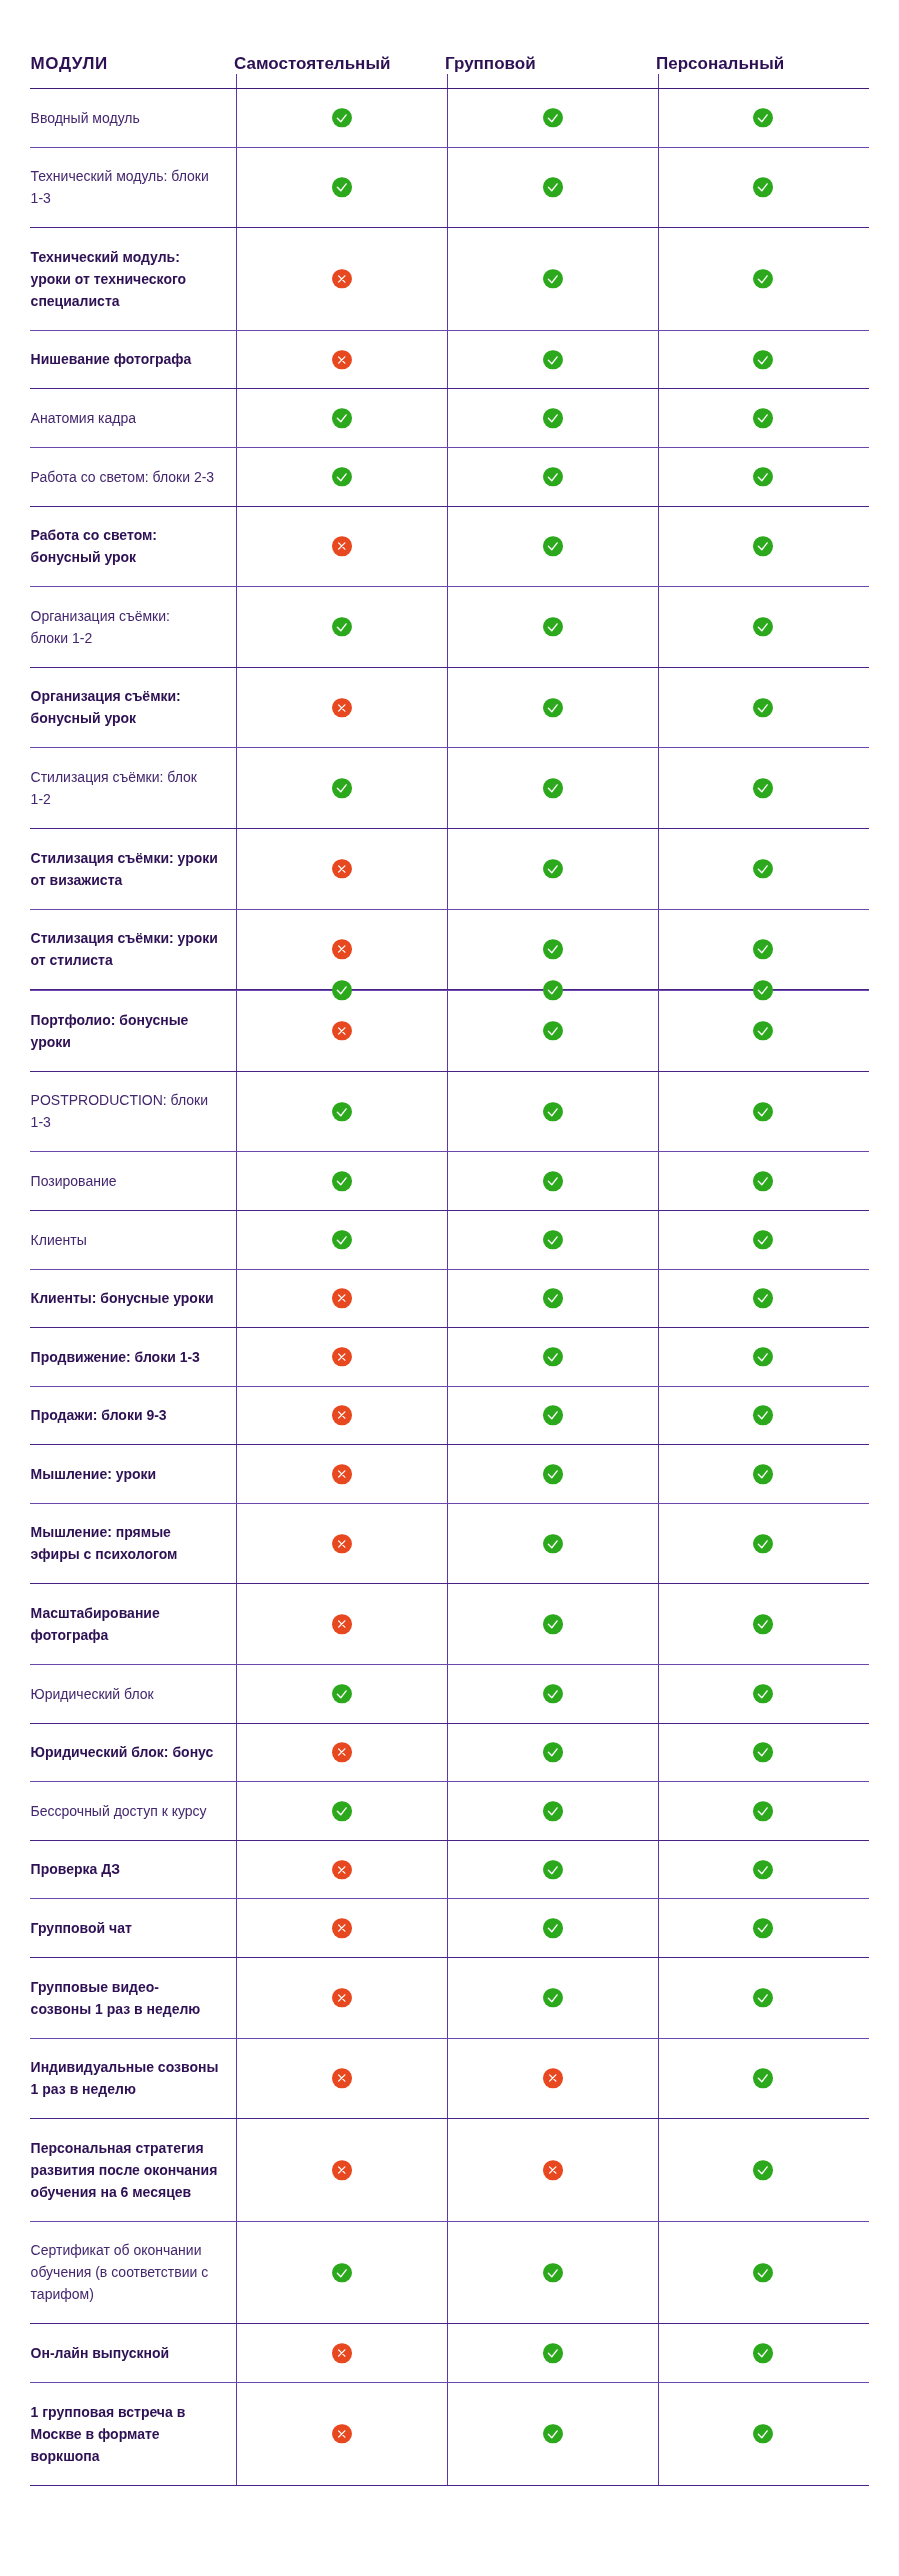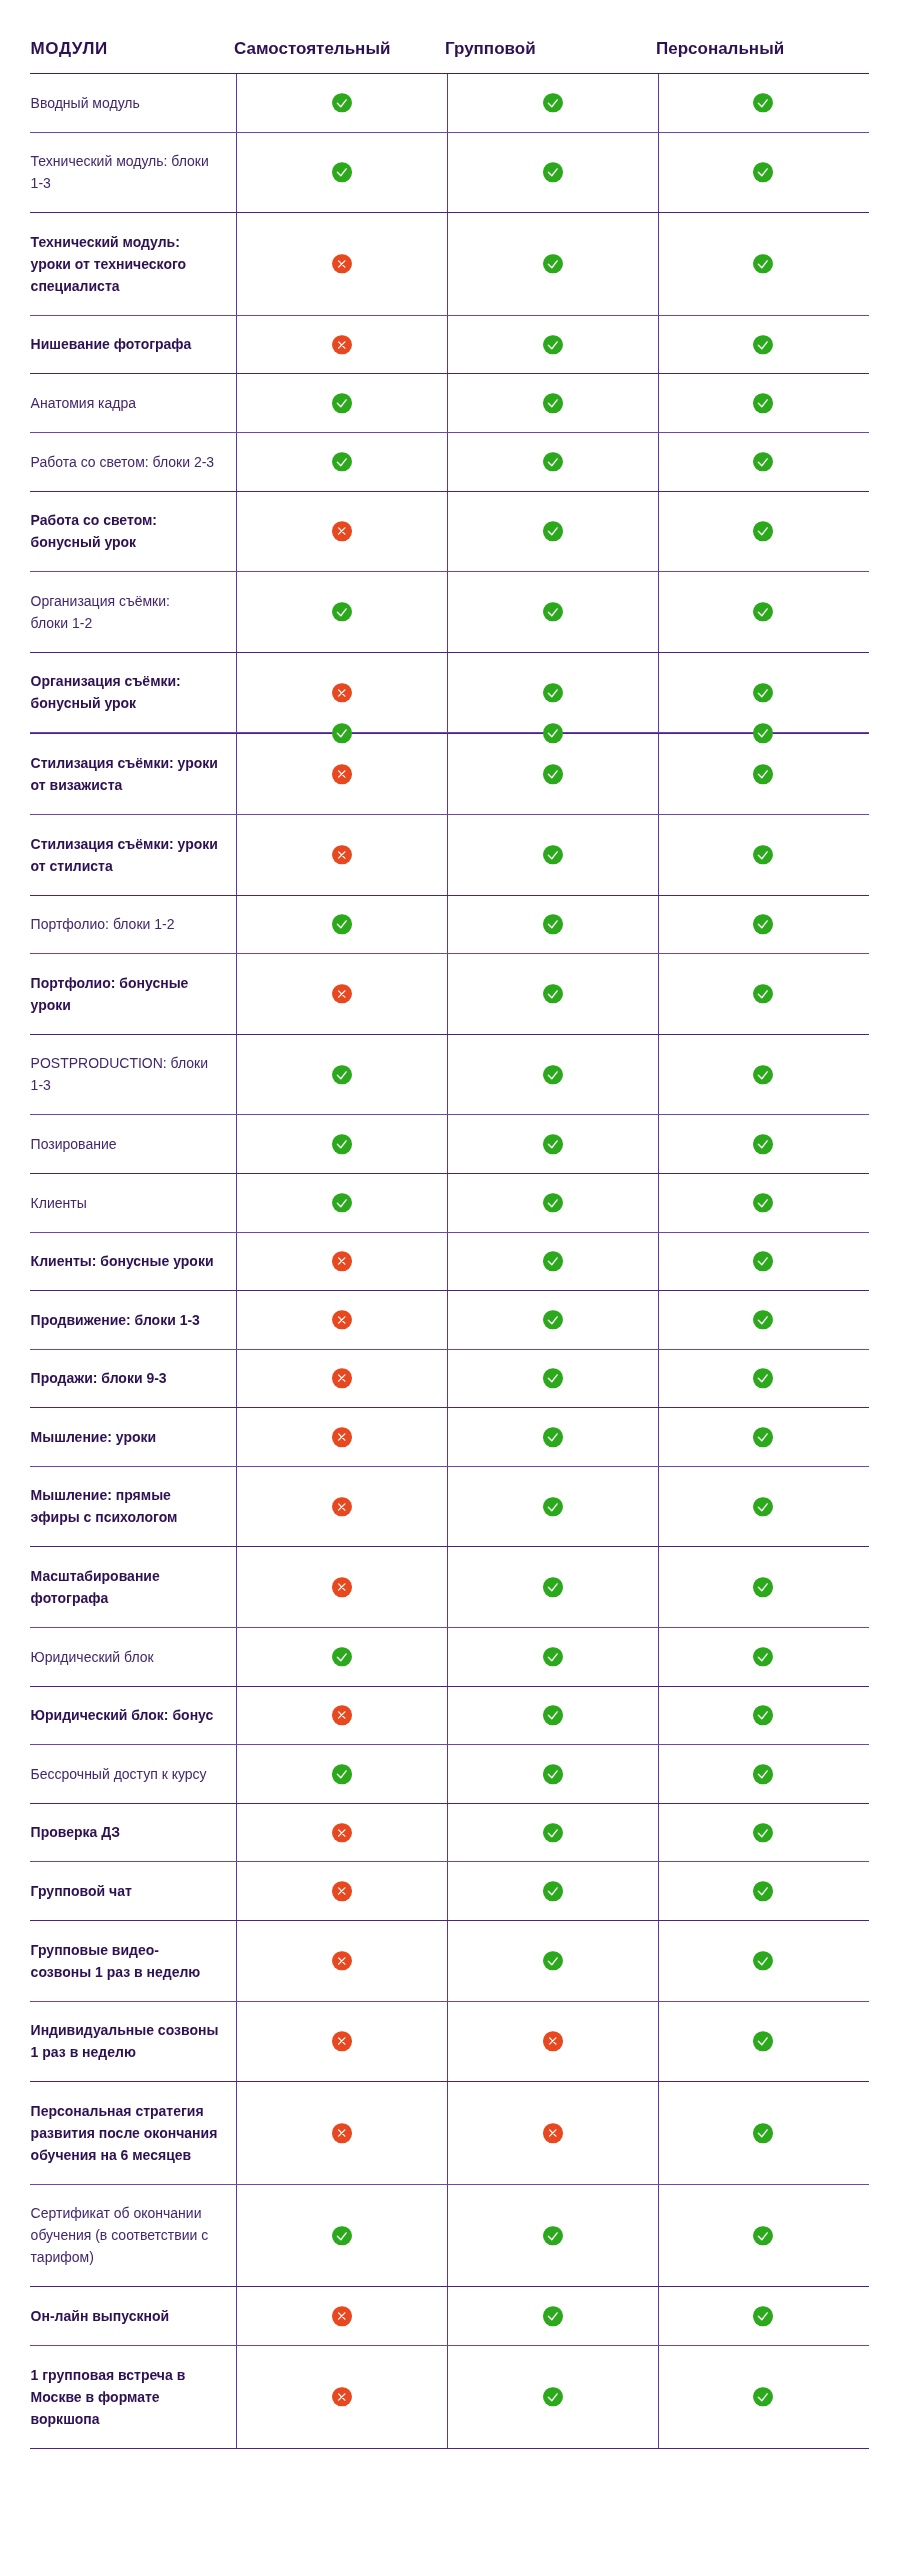--- a/index.html
+++ b/index.html
@@ -15,21 +15,21 @@
   }
   .table{
     position:relative;margin-left:30px;width:839px;
   }
   .vline{
     position:absolute;top:74px;bottom:0;width:1.3px;
     background:var(--grid_line_vertical);z-index:0;
   }
   .vline.v0{left:206px}.vline.v1{left:417px}.vline.v2{left:628px}
   .header-row{
-    position:relative;height:74px;box-sizing:border-box;
+    position:relative;height:89px;box-sizing:border-box;
     border-bottom:1.9px solid var(--grid_line_header);
   }
   .modules-header{
     position:absolute;left:0.6px;bottom:14px;
     font-size:17px;font-weight:bold;color:var(--header_text);letter-spacing:0.6px;
   }
   .plan-header{
     position:absolute;bottom:14px;width:214px;text-align:left;
     font-size:17px;font-weight:bold;color:var(--header_text);
   }
@@ -232,20 +232,22 @@
             <polyline points="8.5,16 14,21.5 22.5,10.5" fill="none" stroke="#ffffff" stroke-width="2.1" stroke-linecap="round" stroke-linejoin="round"></polyline>
           </svg>
         </span>
         <span class="mark m2 ok">
           <svg viewBox="0 0 31 31">
             <polyline points="8.5,16 14,21.5 22.5,10.5" fill="none" stroke="#ffffff" stroke-width="2.1" stroke-linecap="round" stroke-linejoin="round"></polyline>
           </svg>
         </span>
       </div>
       <div class="row">
+        <div class="row-label">Стилизация съёмки: блок
+1-2</div>
         <span class="mark m0 ok">
           <svg viewBox="0 0 31 31">
             <polyline points="8.5,16 14,21.5 22.5,10.5" fill="none" stroke="#ffffff" stroke-width="2.1" stroke-linecap="round" stroke-linejoin="round"></polyline>
           </svg>
         </span>
         <span class="mark m1 ok">
           <svg viewBox="0 0 31 31">
             <polyline points="8.5,16 14,21.5 22.5,10.5" fill="none" stroke="#ffffff" stroke-width="2.1" stroke-linecap="round" stroke-linejoin="round"></polyline>
           </svg>
         </span>
@@ -287,21 +289,20 @@
             <polyline points="8.5,16 14,21.5 22.5,10.5" fill="none" stroke="#ffffff" stroke-width="2.1" stroke-linecap="round" stroke-linejoin="round"></polyline>
           </svg>
         </span>
         <span class="mark m2 ok">
           <svg viewBox="0 0 31 31">
             <polyline points="8.5,16 14,21.5 22.5,10.5" fill="none" stroke="#ffffff" stroke-width="2.1" stroke-linecap="round" stroke-linejoin="round"></polyline>
           </svg>
         </span>
       </div>
       <div class="row">
-        <div class="row-label">Портфолио: блоки 1-2</div>
         <span class="mark m0 ok">
           <svg viewBox="0 0 31 31">
             <polyline points="8.5,16 14,21.5 22.5,10.5" fill="none" stroke="#ffffff" stroke-width="2.1" stroke-linecap="round" stroke-linejoin="round"></polyline>
           </svg>
         </span>
         <span class="mark m1 ok">
           <svg viewBox="0 0 31 31">
             <polyline points="8.5,16 14,21.5 22.5,10.5" fill="none" stroke="#ffffff" stroke-width="2.1" stroke-linecap="round" stroke-linejoin="round"></polyline>
           </svg>
         </span>

